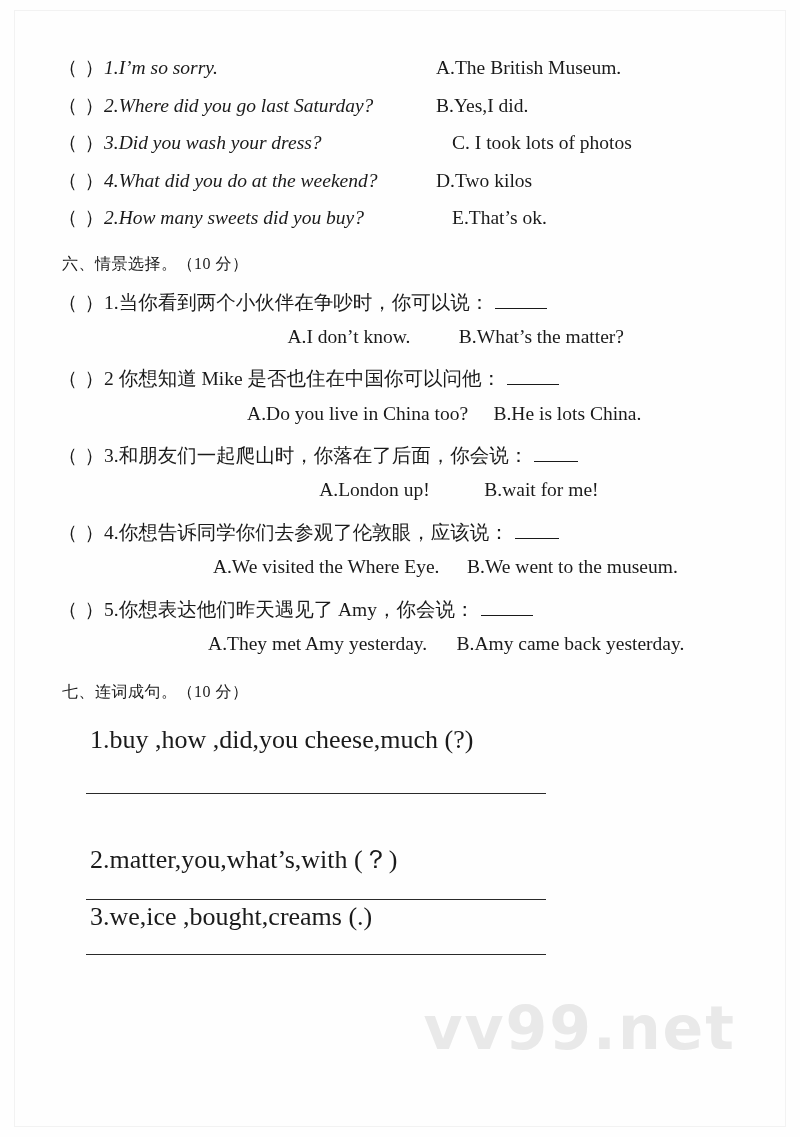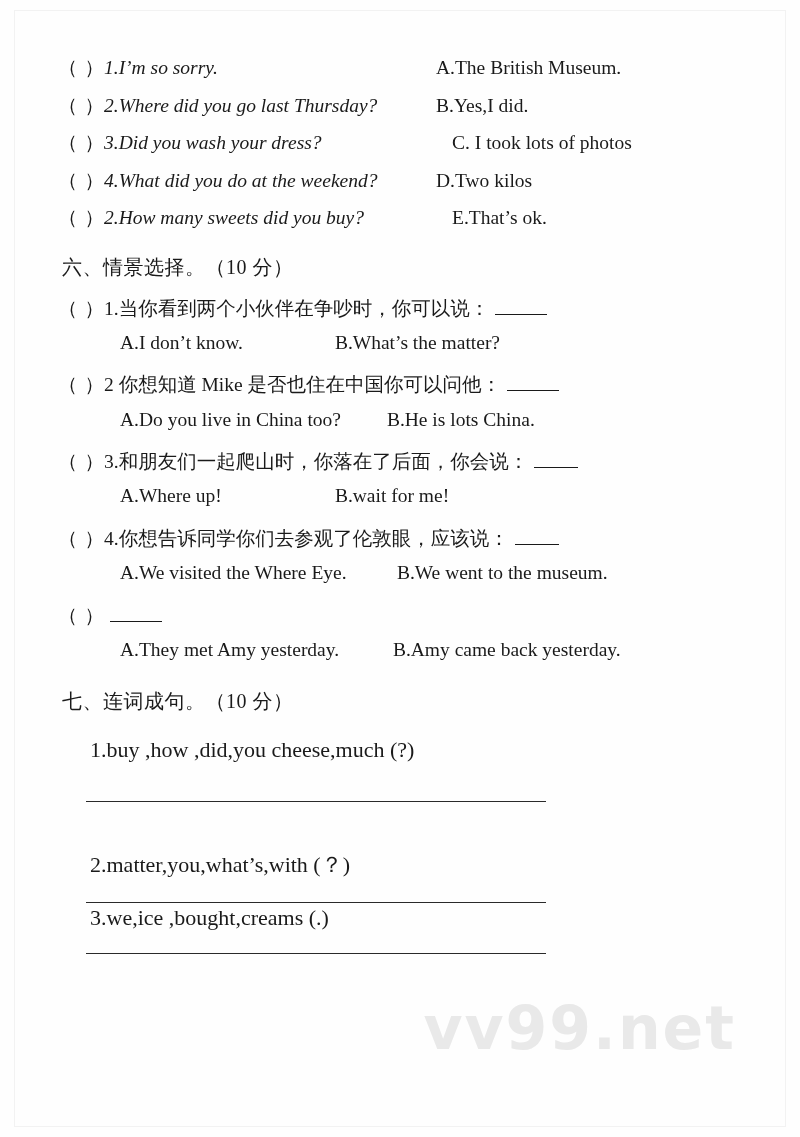--- a/index.html
+++ b/index.html
@@ -55,21 +55,21 @@
   .q-text {
     display: inline-block;
     font-style: italic;
   }
   .opt-text {
     display: inline-block;
   }
 
   
   .section-head {
-    font-size: 20px;
+    font-size: 16px;
     margin: 26px 0 16px 0;
     padding-left: 4px;
     letter-spacing: 0.5px;
   }
 
   
   .sit-item {
     margin-bottom: 8px;
   }
   .sit-q {
@@ -85,31 +85,32 @@
     height: 0;
     vertical-align: baseline;
     margin-left: 6px;
     margin-bottom: 3px;
   }
   .sit-opts {
     font-size: 19.5px;
     line-height: 1.25;
     margin: 10px 0 18px 62px;
     white-space: nowrap;
+    text-align: center;
   }
   .sit-opts .optA {
     display: inline-block;
   }
   .sit-opts .optB {
     display: inline-block;
   }
 
   
   .order-item {
-    font-size: 22px;
+    font-size: 26px;
     margin-left: 32px;
     margin-top: 22px;
     white-space: nowrap;
   }
   .answer-rule {
     border-bottom: 1px solid #2a2a2a;
     height: 0;
     margin-left: 28px;
     margin-top: 38px;
     width: 460px;
@@ -138,21 +139,21 @@
   <div class="content">
 
     <div>
       <div class="match-row">
         <span class="paren">（ ）</span>
         <span class="q-text" style="width:332px">1.I’m so sorry.</span>
         <span class="opt-text">A.The British Museum.</span>
       </div>
       <div class="match-row">
         <span class="paren">（ ）</span>
-        <span class="q-text" style="width:332px">2.Where did you go last Thursday?</span>
+        <span class="q-text" style="width:332px">2.Where did you go last Saturday?</span>
         <span class="opt-text">B.Yes,I did.</span>
       </div>
       <div class="match-row">
         <span class="paren">（ ）</span>
         <span class="q-text" style="width:348px">3.Did you wash your dress?</span>
         <span class="opt-text">C. I took lots of photos</span>
       </div>
       <div class="match-row">
         <span class="paren">（ ）</span>
         <span class="q-text" style="width:332px">4.What did you do at the weekend?</span>
@@ -193,40 +194,41 @@
         </div>
       </div>
 
       <div class="sit-item">
         <div class="sit-q">
           <span class="paren">（ ）</span>
           <span>3.和朋友们一起爬山时，你落在了后面，你会说：</span>
           <span class="blank-line" style="width:44px"></span>
         </div>
         <div class="sit-opts">
-          <span class="optA" style="width:210px">A.Where up!</span>
+          <span class="optA" style="width:210px">A.London up!</span>
           <span class="optB">B.wait for me!</span>
         </div>
       </div>
 
       <div class="sit-item">
         <div class="sit-q">
           <span class="paren">（ ）</span>
           <span>4.你想告诉同学你们去参观了伦敦眼，应该说：</span>
           <span class="blank-line" style="width:44px"></span>
         </div>
         <div class="sit-opts">
           <span class="optA" style="width:272px">A.We visited the Where Eye.</span>
           <span class="optB">B.We went to the museum.</span>
         </div>
       </div>
 
       <div class="sit-item">
         <div class="sit-q">
           <span class="paren">（ ）</span>
+          <span>5.你想表达他们昨天遇见了 Amy，你会说：</span>
           <span class="blank-line" style="width:52px"></span>
         </div>
         <div class="sit-opts">
           <span class="optA" style="width:268px">A.They met Amy yesterday.</span>
           <span class="optB">B.Amy came back yesterday.</span>
         </div>
       </div>
 
     </div>
 

